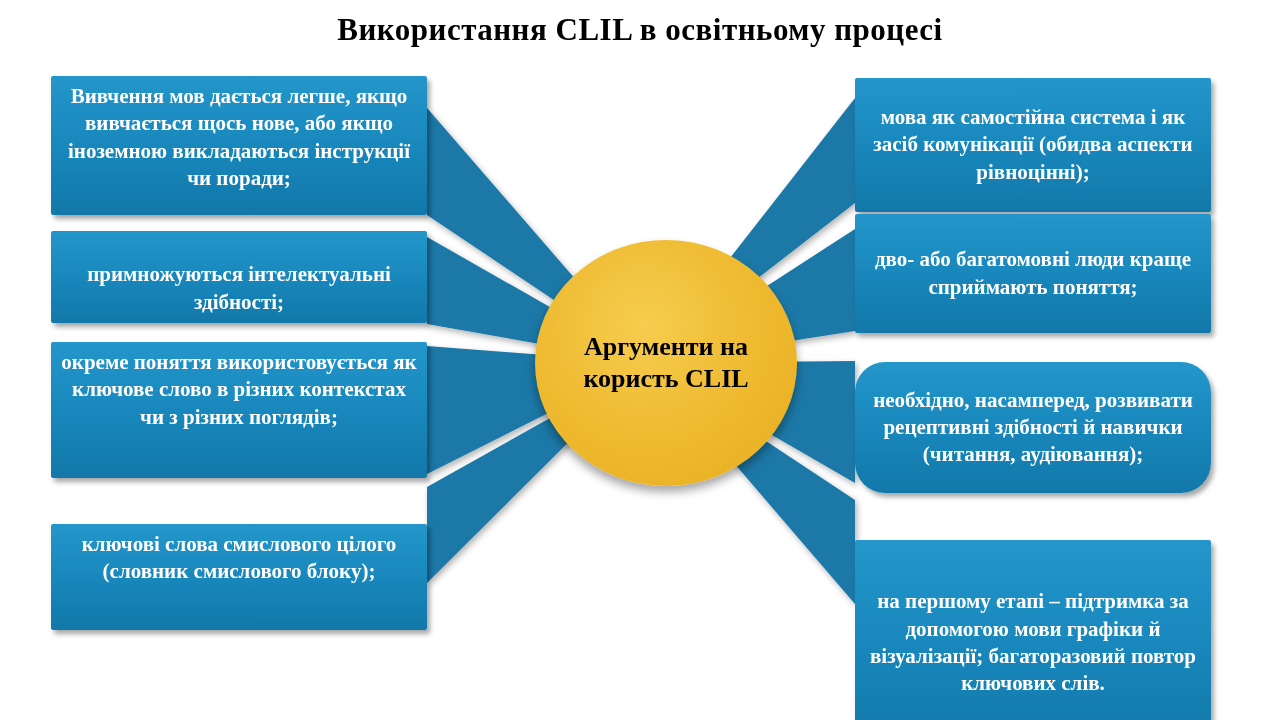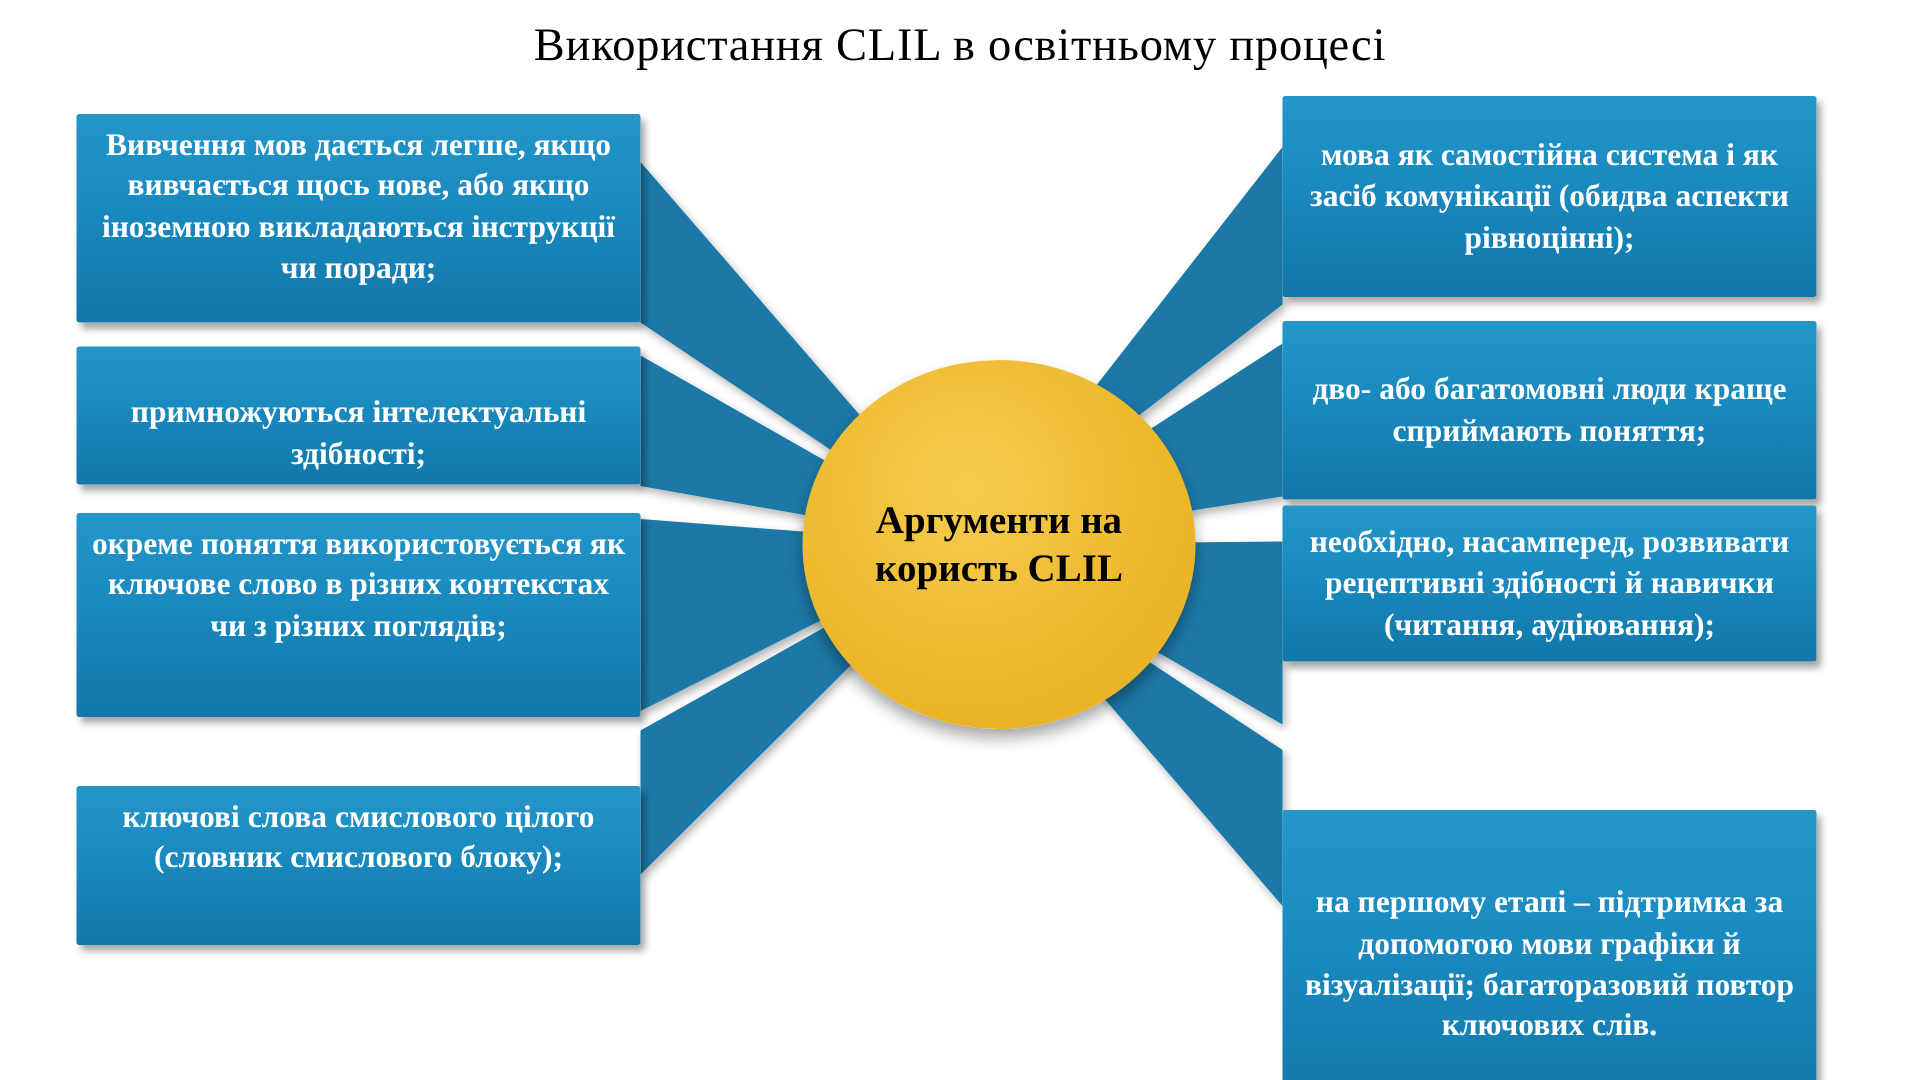--- a/index.html
+++ b/index.html
@@ -11,44 +11,44 @@
     --text-white:#FFFFFF;
     --text-black:#000000;
   }
   html,body{margin:0;padding:0;}
   body{background:#ffffff;font-family:"Liberation Serif","DejaVu Serif",serif;}
   .slide{
     position:relative;width:1280px;height:720px;background:#ffffff;overflow:hidden;
   }
   .title{
     position:absolute;top:12px;left:0;width:100%;margin:0;
-    text-align:center;font-size:31px;font-weight:normal;color:var(--text-black);
+    text-align:center;font-size:31px;font-weight:bold;color:var(--text-black);
     letter-spacing:0.5px;
   }
   svg.rays{position:absolute;left:0;top:0;z-index:1;}
   svg.rays polygon{fill:var(--ray-blue);}
   .abox{
     position:absolute;z-index:2;box-sizing:border-box;
     background:linear-gradient(180deg,#2496CA 0%,var(--box-blue) 45%,var(--box-blue-dark) 100%);
     box-shadow:3px 4px 5px rgba(0,0,0,0.35);
     border-radius:2px;
     color:var(--text-white);font-weight:bold;font-size:21px;line-height:1.3;
     text-align:center;display:flex;justify-content:center;align-items:flex-start;
     padding:7px 8px;
   }
   .abox.vcenter{align-items:center;}
   .abox.left{left:51px;width:376px;}
   .abox.right{left:855px;width:356px;}
   .l1{top:76px;height:139px;}
   .l2{top:231px;height:92px;align-items:flex-end;}
   .l3{top:342px;height:136px;justify-content:center;}
   .l4{top:484px;height:106px;margin-top:40px;}
-  .r1{top:64px;height:134px;justify-content:center;}
+  .r1{top:78px;height:134px;justify-content:center;}
   .r2{top:214px;height:119px;}
-  .r3{top:337px;height:104px;}
+  .r3{top:362px;height:131px;border-radius:30px;}
   .r4{top:496px;height:206px;margin-top:44px;}
   .circle{
     position:absolute;z-index:3;left:535px;top:240px;width:262px;height:246px;
     border-radius:50%;
     background:radial-gradient(circle at 42% 35%,var(--circle-gold-light) 0%,#EFBC33 45%,var(--circle-gold) 100%);
     box-shadow:0 6px 10px rgba(0,0,0,0.35);
     display:flex;align-items:center;justify-content:center;
   }
   .circle-label{
     width:200px;text-align:center;

